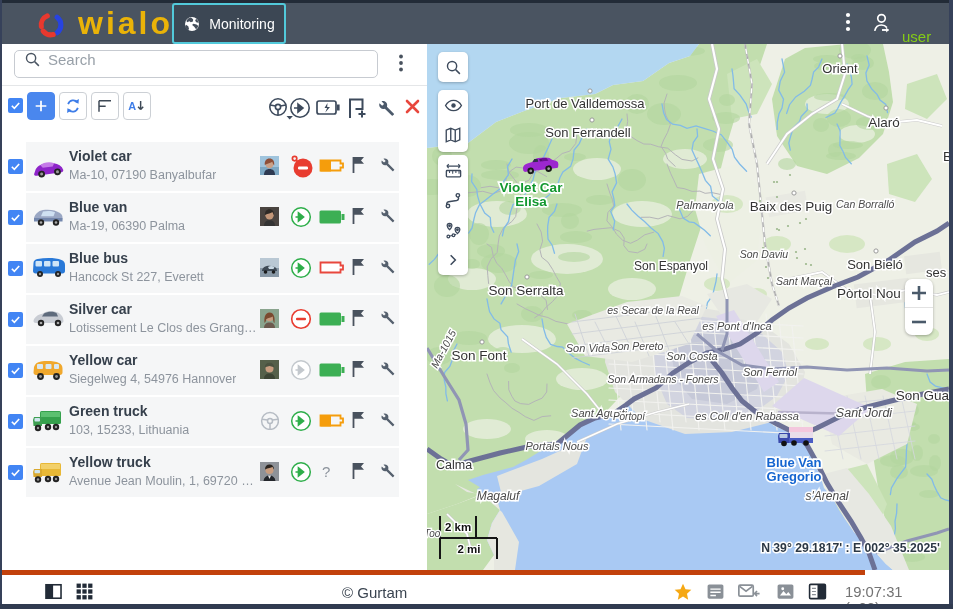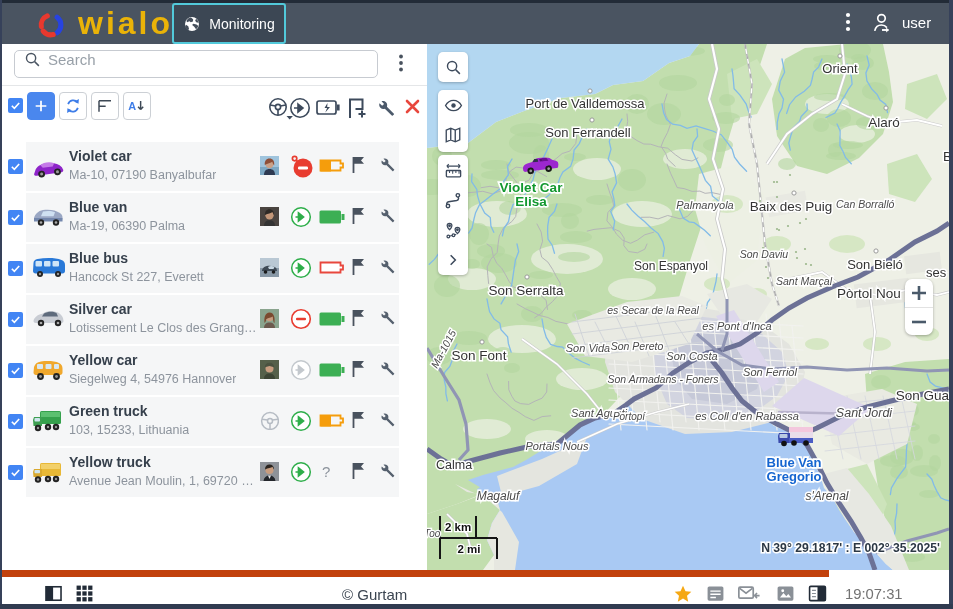--- a/index.html
+++ b/index.html
@@ -11,21 +11,21 @@
 #edgeB{left:0;top:604px;width:953px;height:5px;background:#303b50;z-index:50;}
 
 #topbar{left:0;top:0;width:953px;height:44px;background:#4a5461;z-index:40;}
 #topbar .topline{position:absolute;left:0;top:0;width:953px;height:3px;background:#222b37;}
 #logo{position:absolute;left:36px;top:7px;display:flex;align-items:center;}
 #logotext{color:#eab308;font-size:32px;font-weight:bold;letter-spacing:3px;margin-left:12px;margin-top:-2px;}
 #tab{position:absolute;left:172px;top:3px;width:110px;height:37px;background:#3c4754;border:2px solid #52c9da;border-radius:3px;display:flex;align-items:center;justify-content:center;color:#fff;font-size:14px;}
 #tab svg{margin-right:8px;}
 #kebab{position:absolute;left:840px;top:12px;color:#fff;}
 #usericon{position:absolute;left:869px;top:10px;}
-#username{position:absolute;left:902px;top:14px;color:#ffffff;font-size:15px;}
+#username{position:absolute;left:902px;top:28px;color:#84cc16;font-size:15px;}
 
 #panel{left:2px;top:44px;width:425px;height:526px;background:#fff;z-index:10;}
 #searchbox{position:absolute;left:12px;top:6px;width:362px;height:26px;border:1px solid #c7cbd1;border-radius:5px;display:flex;align-items:flex-start;}
 #searchbox span{color:#98a0a8;font-size:15px;margin-left:7px;}
 #pkebab{position:absolute;left:392px;top:10px;}
 #pdivider{position:absolute;left:0;top:41px;width:425px;height:1px;background:#e4e6e8;}
 .tbtn{position:absolute;top:48px;width:26px;height:26px;border:1px solid #ccd0d5;border-radius:4px;background:#fff;display:flex;align-items:center;justify-content:center;}
 #btnplus{left:25px;background:#4a87ee;border-color:#4a87ee;}
 #btnref{left:57px;}
 #btntree{left:89px;}
@@ -47,21 +47,21 @@
 .uflag{position:absolute;left:326px;top:14px;}
 .uwrench{position:absolute;left:351px;top:13px;}
 
 #map{left:427px;top:44px;width:522px;height:526px;overflow:hidden;background:#e8ece4;}
 
 .mbtn{position:absolute;width:30px;background:#fff;border-radius:5px;box-shadow:0 1px 3px rgba(0,0,0,.25);display:flex;flex-direction:column;align-items:center;z-index:20;}
 .mbtn .mi{width:30px;height:30px;display:flex;align-items:center;justify-content:center;}
 #zoomctl{position:absolute;left:478px;top:235px;width:28px;height:56px;background:#fff;border-radius:7px;box-shadow:0 1px 3px rgba(0,0,0,.3);z-index:20;}
 #zoomctl .zdiv{position:absolute;left:0px;top:28px;width:28px;height:1px;background:#e2e2e2;}
 
-#botbar{left:0;top:570px;width:829px;height:33px;background:#fff;border-top:7px solid #c2410c;z-index:40;}
+#botbar{left:0;top:570px;width:829px;height:33px;background:#fff;border-top:5px solid #c2410c;z-index:40;padding-left:36px;}
 #gurtam{position:absolute;left:342px;top:9px;font-size:15px;color:#3a4450;}
 #clock{position:absolute;left:845px;top:9px;font-size:14.8px;color:#737373;}
 .bicon{position:absolute;top:7px;}
 </style>
 </head>
 <body>
 <div class="abs" id="topbar">
   <div class="topline"></div>
   <div id="logo">
     <svg width="30" height="30" viewBox="0 0 32 32">

